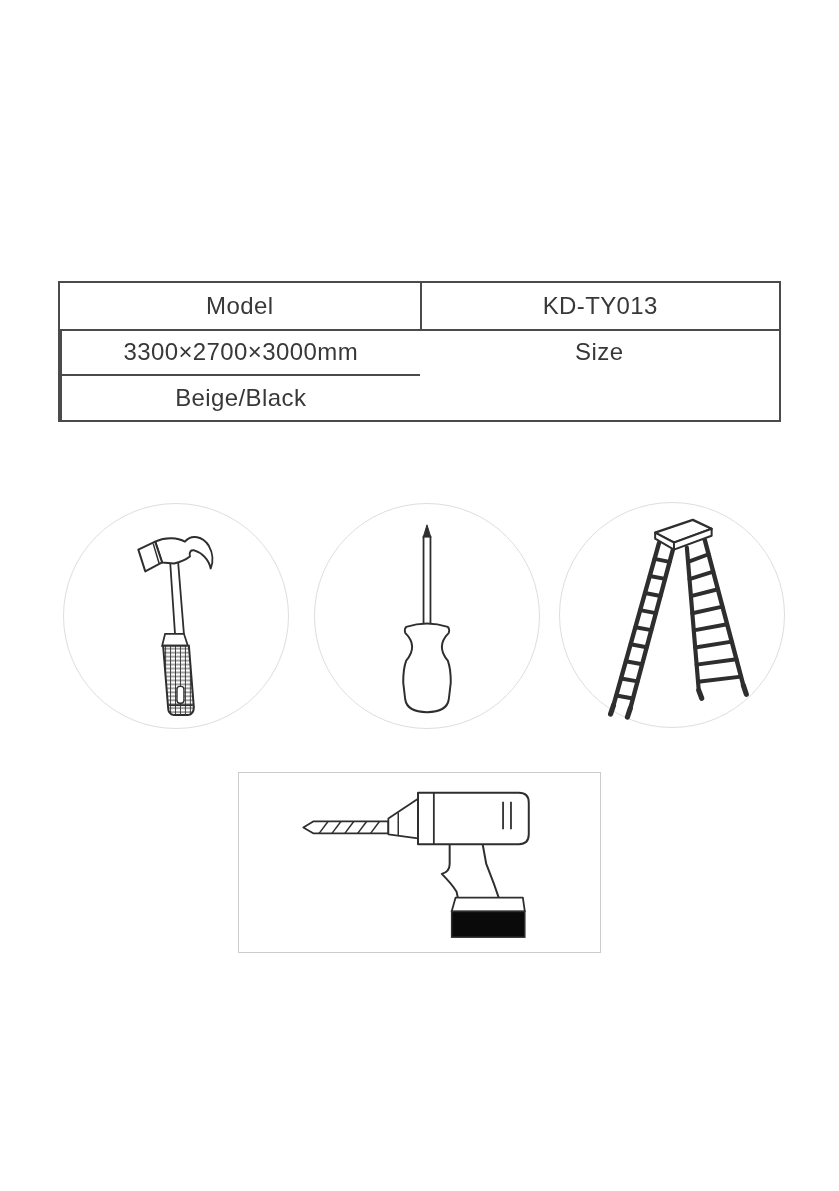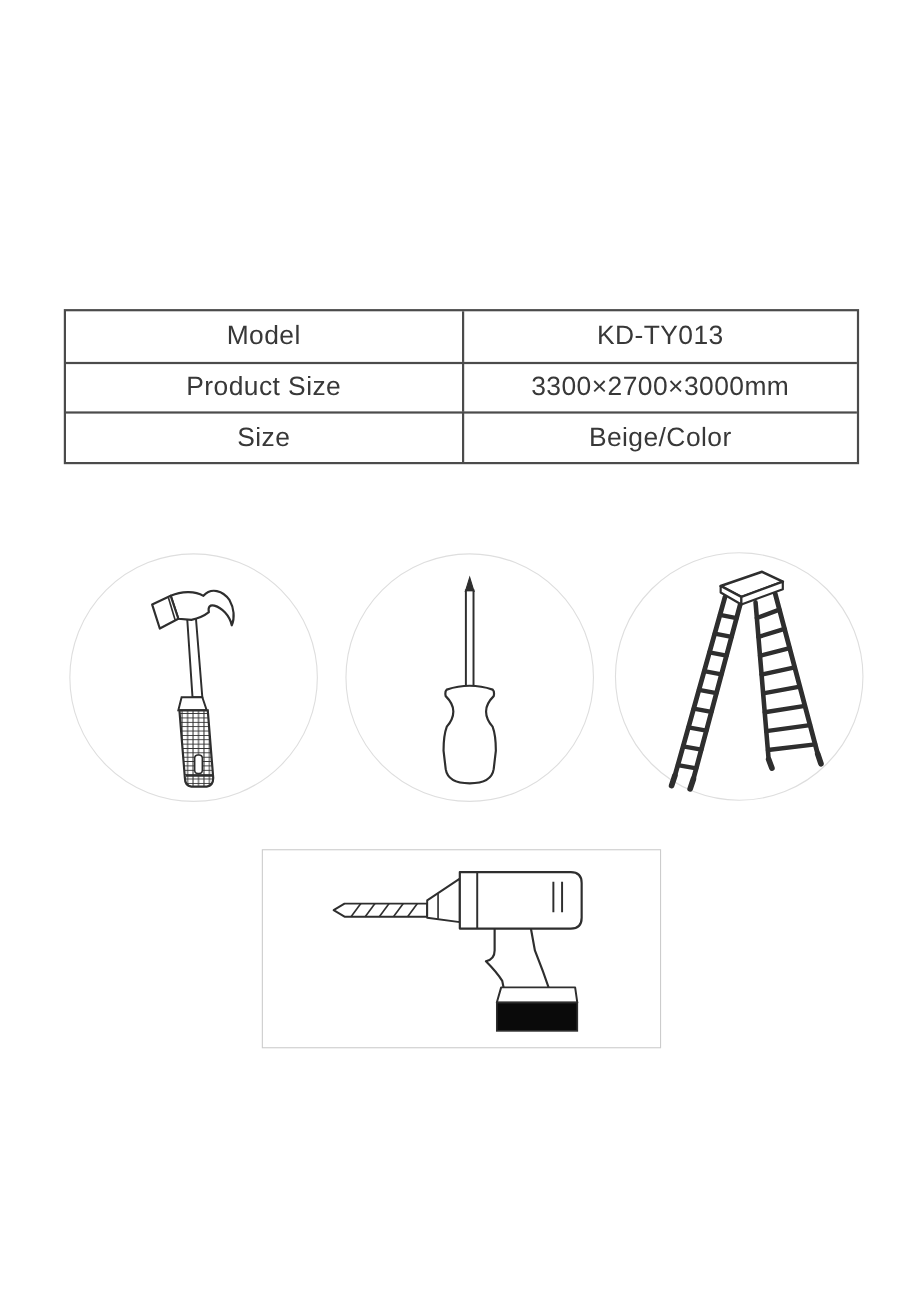--- a/index.html
+++ b/index.html
@@ -50,24 +50,23 @@
   .lineart{color:var(--line-art);}
 </style>
 </head>
 <body>
 
 <div class="page">
 
   <div class="spec-table">
     <div class="spec-cell row0">Model</div>
     <div class="spec-cell row0 val">KD-TY013</div>
-    <div class="spec-cell">Product Size</div>
     <div class="spec-cell val">3300×2700×3000mm</div>
     <div class="spec-cell">Size</div>
-    <div class="spec-cell val">Beige/Color</div>
+    <div class="spec-cell val">Beige/Black</div>
   </div>
 
   <div class="tool-circle" id="circle-hammer">
     <svg class="lineart" viewBox="0 0 226 226">
       <defs>
         <pattern id="gripHatch" width="5" height="4" patternUnits="userSpaceOnUse">
           <rect width="5" height="4" fill="#ffffff"></rect>
           <path d="M0,2 H5 M2.5,0 V4" stroke="currentColor" stroke-width="0.9"></path>
         </pattern>
       </defs>

